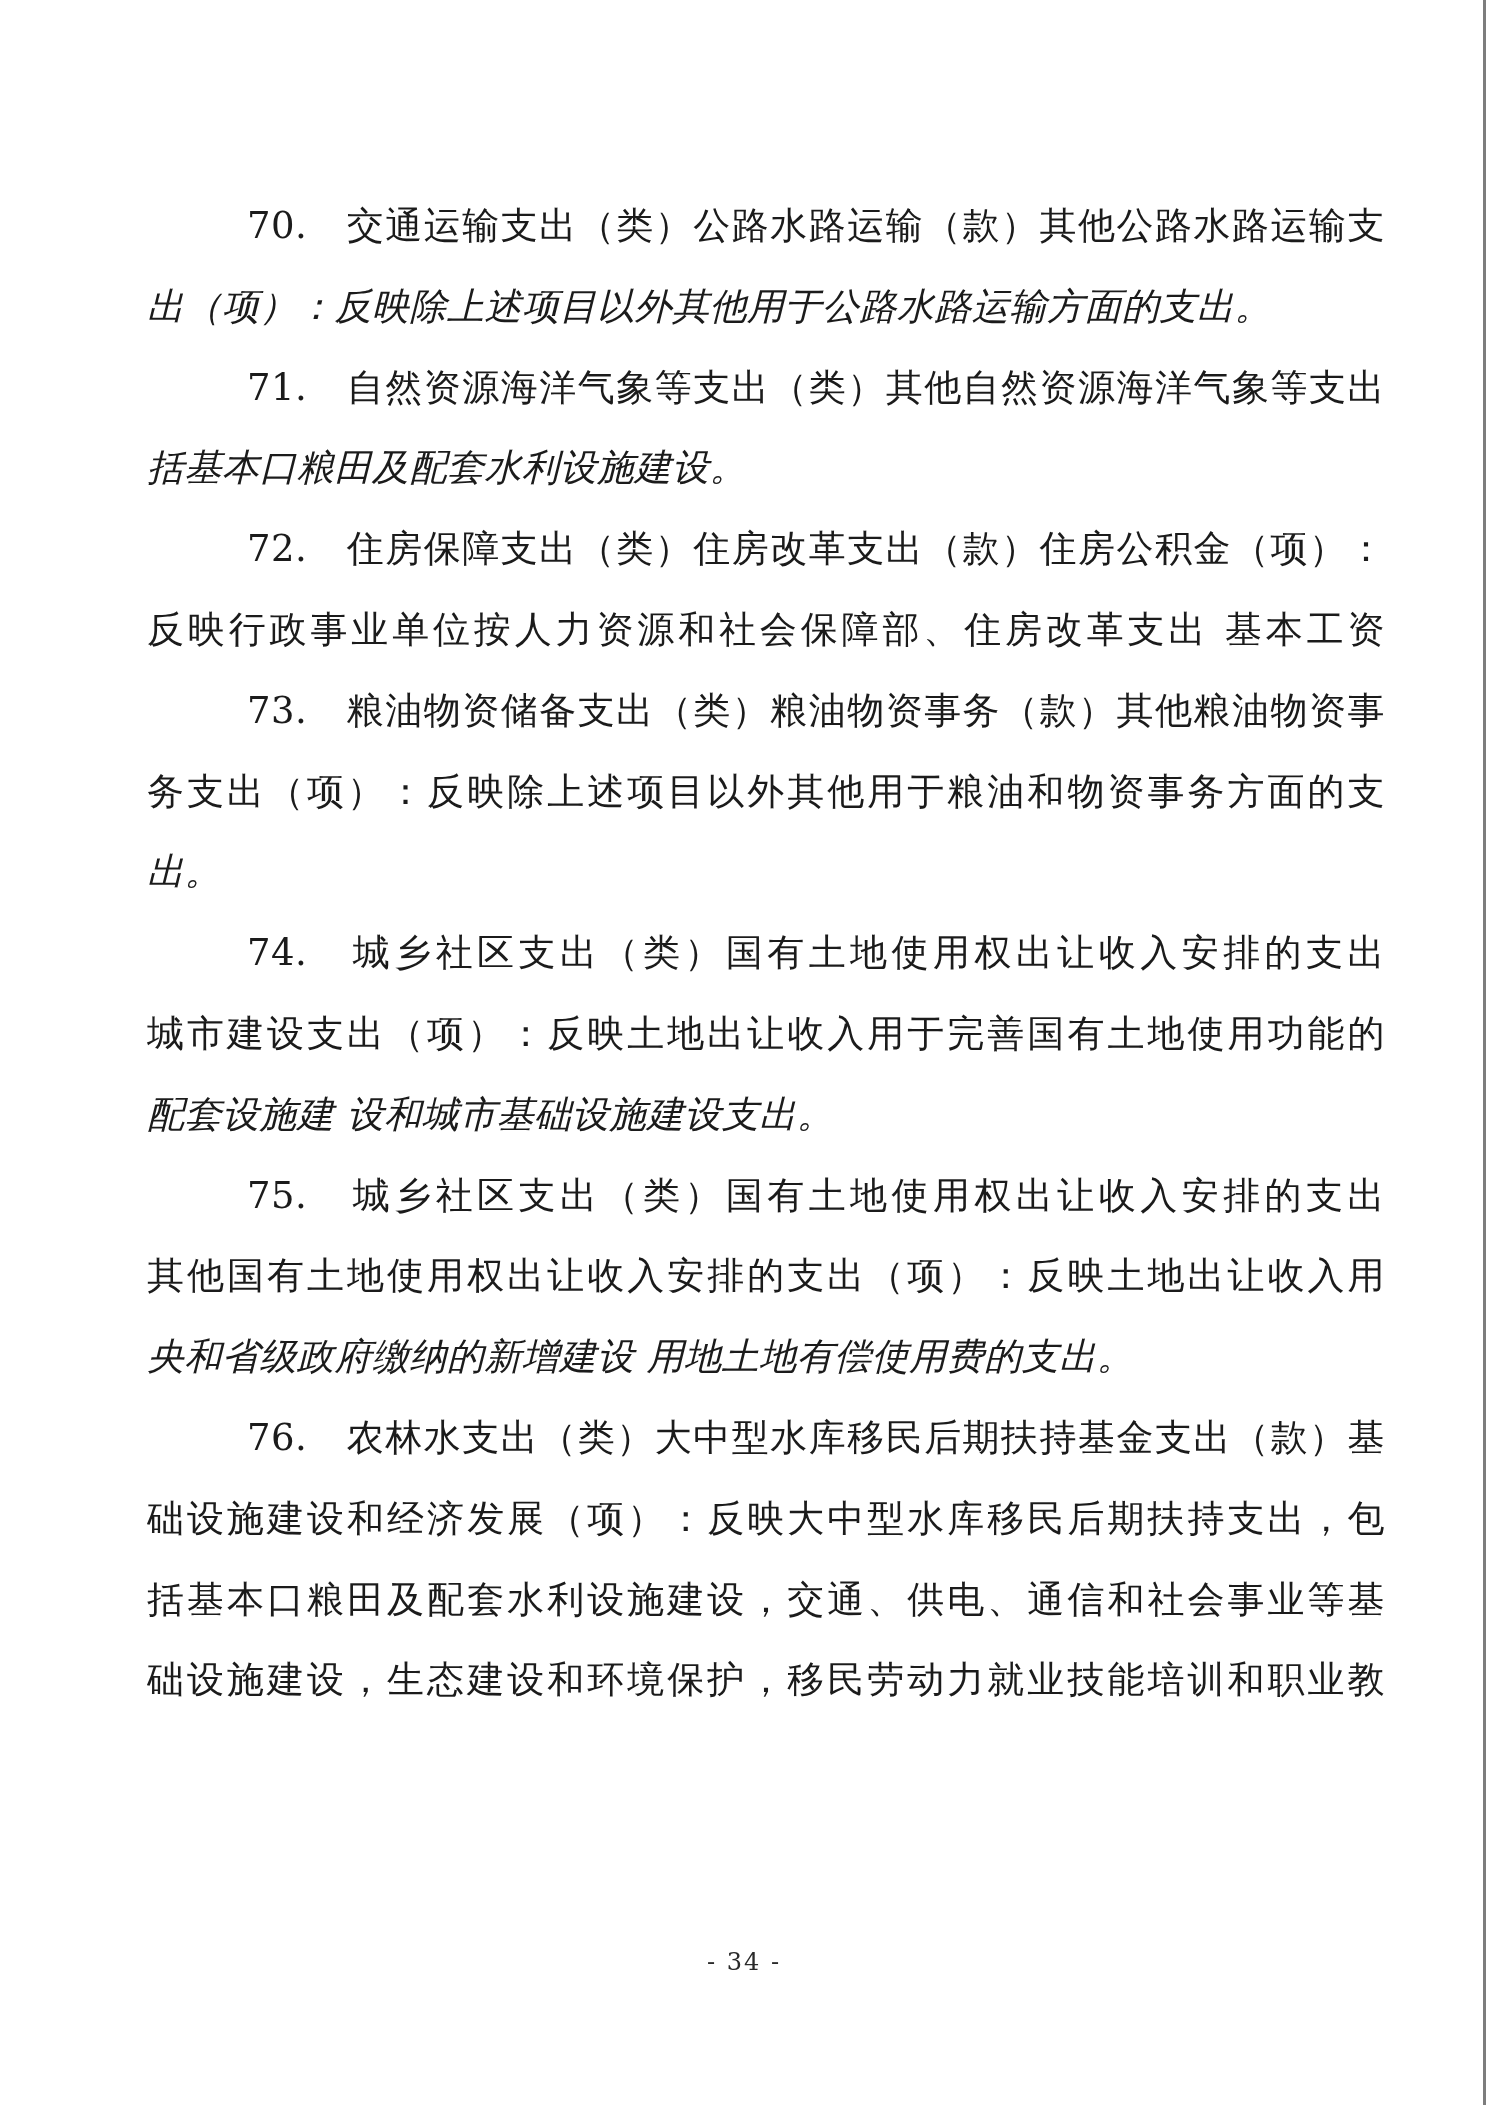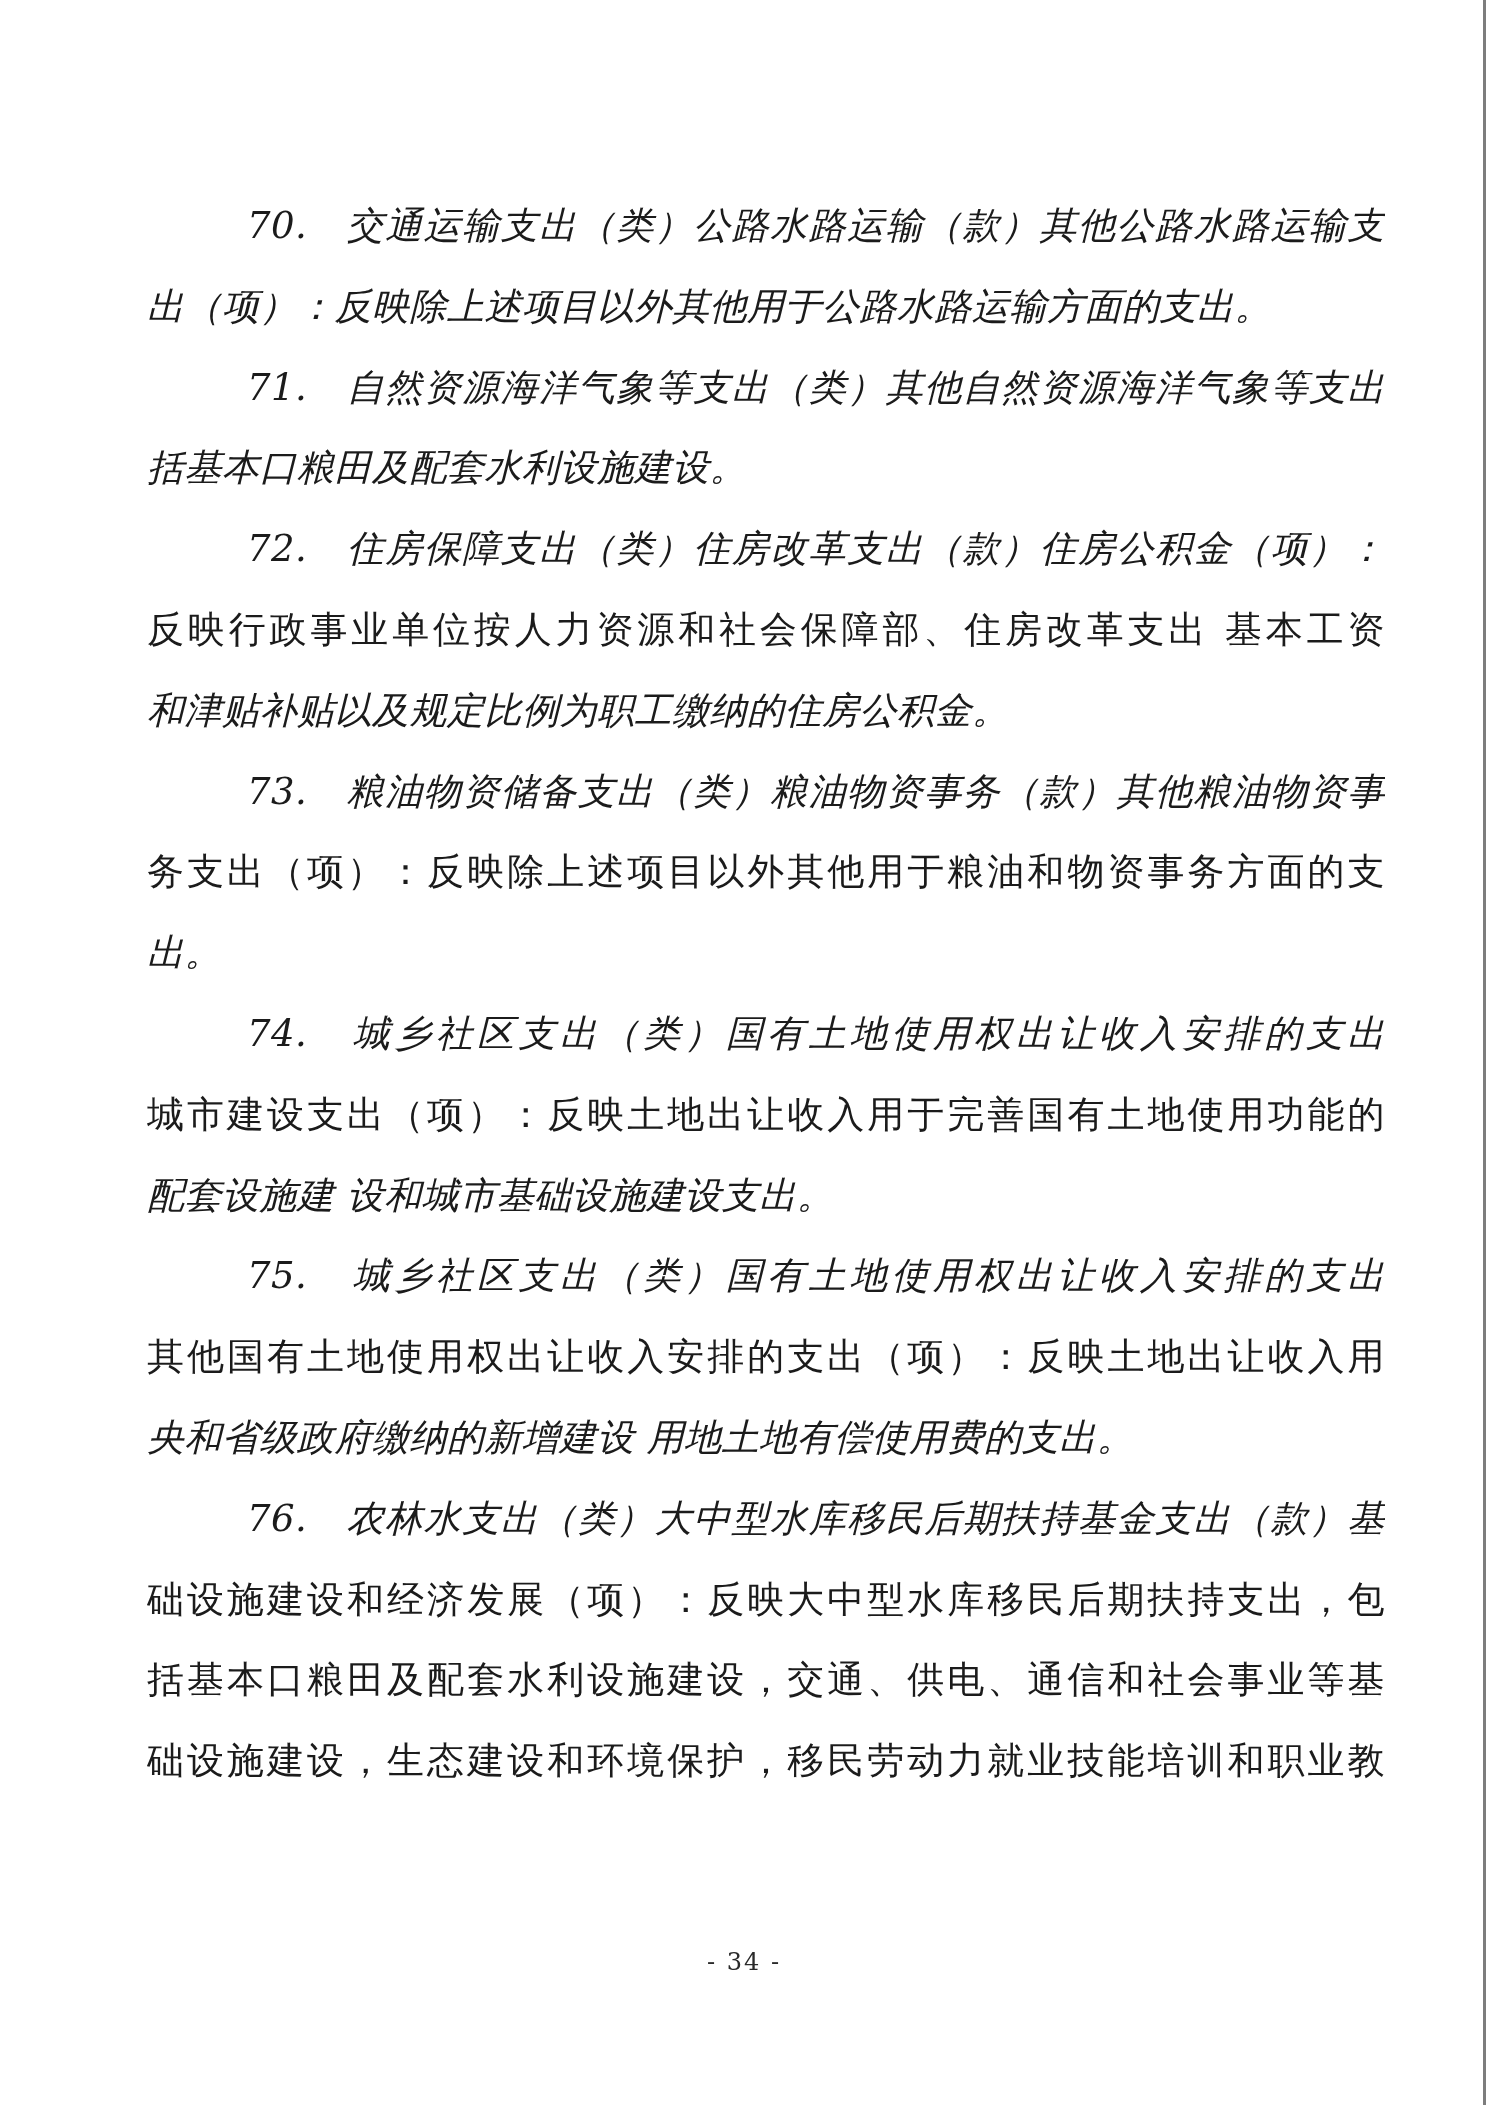--- a/index.html
+++ b/index.html
@@ -39,21 +39,20 @@
     line-height: 80.8px;
     font-size: 37px;
     letter-spacing: 0.5px;
     white-space: normal;
     overflow: hidden;
     text-align: justify;
     text-align-last: justify;
   }
   .line.indent {
     text-indent: 100px;
-    font-style: italic;
   }
   .line.para-end {
     text-align: left;
     text-align-last: left;
     font-style: italic;
   }
   .page-footer {
     position: absolute;
     left: 0;
     top: 1944px;
@@ -73,21 +72,20 @@
   <div class="text-block">
 
     <div class="line indent">70.　交通运输支出（类）公路水路运输（款）其他公路水路运输支</div>
     <div class="line para-end">出（项）：反映除上述项目以外其他用于公路水路运输方面的支出。</div>
 
     <div class="line indent">71.　自然资源海洋气象等支出（类）其他自然资源海洋气象等支出</div>
     <div class="line para-end">括基本口粮田及配套水利设施建设。</div>
 
     <div class="line indent">72.　住房保障支出（类）住房改革支出（款）住房公积金（项）：</div>
     <div class="line">反映行政事业单位按人力资源和社会保障部、住房改革支出 基本工资</div>
-    <div class="line para-end">和津贴补贴以及规定比例为职工缴纳的住房公积金。</div>
 
     <div class="line indent">73.　粮油物资储备支出（类）粮油物资事务（款）其他粮油物资事</div>
     <div class="line">务支出（项）：反映除上述项目以外其他用于粮油和物资事务方面的支</div>
     <div class="line para-end">出。</div>
 
     <div class="line indent">74.　城乡社区支出（类）国有土地使用权出让收入安排的支出（款）</div>
     <div class="line">城市建设支出（项）：反映土地出让收入用于完善国有土地使用功能的</div>
     <div class="line para-end">配套设施建 设和城市基础设施建设支出。</div>
 
     <div class="line indent">75.　城乡社区支出（类）国有土地使用权出让收入安排的支出（款）</div>

